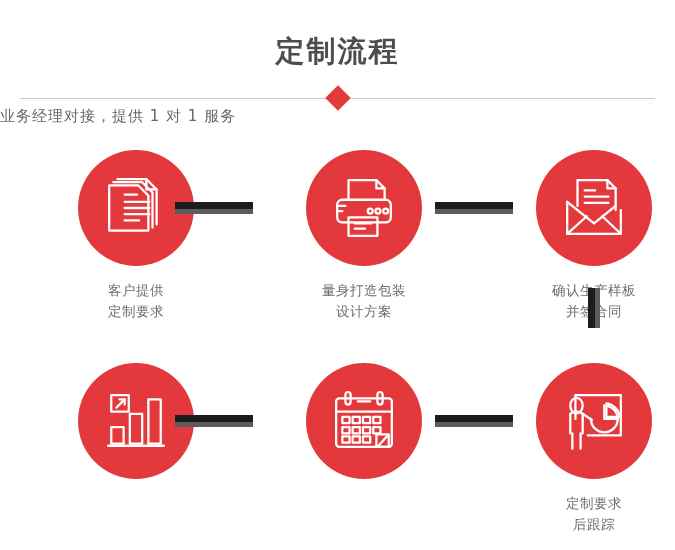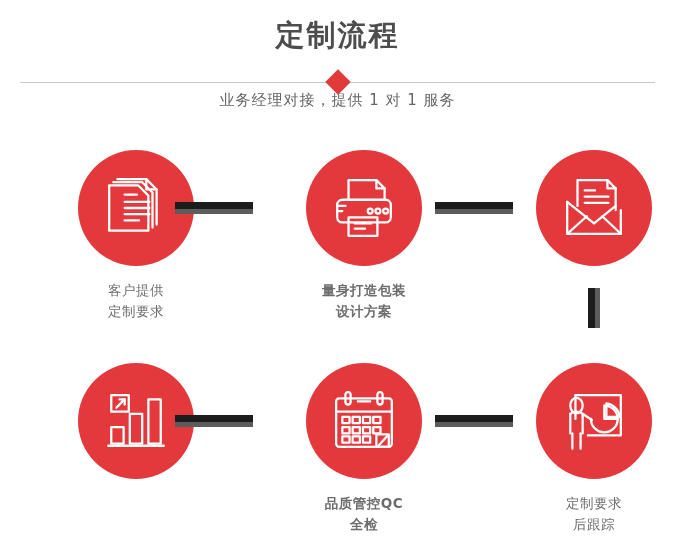--- a/index.html
+++ b/index.html
@@ -12,21 +12,21 @@
     height: 550px;
     position: relative;
     overflow: hidden;
     font-family: "DejaVu Sans", "Liberation Sans", sans-serif;
   }
 
   
   #header {
     position: absolute;
     left: 0;
-    top: 0;
+    top: 16px;
     width: 588px;
     height: 130px;
   }
   #page-title {
     position: absolute;
     left: 0;
     top: 16px;
     width: 675px;
     text-align: center;
     font-size: 29px;
@@ -59,21 +59,20 @@
     margin-left: -9px;
     margin-top: -9px;
     background: #e03a3a;
     transform: rotate(45deg);
   }
   #page-subtitle {
     position: absolute;
     left: 0;
     top: 88px;
     width: 675px;
-    text-align: center;
     font-size: 15px;
     color: #666666;
     letter-spacing: 1px;
     line-height: 24px;
   }
 
   
   #flow {
     position: absolute;
     left: 0;
@@ -108,21 +107,21 @@
     margin-top: 14px;
     font-size: 13.5px;
     color: #6d6d6d;
     line-height: 21px;
     letter-spacing: 0.5px;
     white-space: pre-line;
   }
 
   
   .col-1 { left: 20px; }
-  .col-2 { left: 248px; font-weight: bold; }
+  .col-2 { left: 248px; }
   .col-3 { left: 478px; }
   .row-1 { top: 30px; }
   .row-2 { top: 243px; }
 
   
   .h-connector {
     position: absolute;
     width: 78px;
     height: 12px;
   }
@@ -240,20 +239,22 @@
           <path d="M23 15 H33"></path>
           <path d="M23 21 H46"></path>
           <path d="M23 27 H46"></path>
           <path d="M6 26 V57 H58 V34"></path>
           <path d="M6 26 L32 47 L53 30"></path>
           <path d="M6 57 L25 40"></path>
           <path d="M58 57 L40 40"></path>
         </g>
       </svg>
     </div>
+    <div class="step-label">确认生产样板
+并签合同</div>
   </div>
 
   <div class="step col-1 row-2">
     <div class="step-circle">
       <svg viewBox="0 0 64 64">
         <g fill="none" stroke="#ffffff" stroke-width="2.2" stroke-linejoin="round" stroke-linecap="round">
           <rect x="8" y="7" width="17" height="16"></rect>
           <path d="M13 19 L21 11"></path>
           <path d="M16 11 H21 V16"></path>
           <rect x="8" y="38" width="12" height="16"></rect>
@@ -283,22 +284,20 @@
           <rect x="31" y="38" width="7" height="6"></rect>
           <rect x="41" y="38" width="7" height="6"></rect>
           <rect x="11" y="47" width="7" height="6"></rect>
           <rect x="21" y="47" width="7" height="6"></rect>
           <rect x="31" y="47" width="7" height="6"></rect>
           <rect x="44" y="45" width="12" height="12"></rect>
           <path d="M46 56 L55 46"></path>
         </g>
       </svg>
     </div>
-    <div class="step-label">品质管控QC
-全检</div>
   </div>
 
   <div class="step col-3 row-2">
     <div class="step-circle">
       <svg viewBox="0 0 64 64">
         <g fill="none" stroke="#ffffff" stroke-width="2.2" stroke-linejoin="round" stroke-linecap="round">
           <path d="M14 7 H58 V46 H26"></path>
           <path d="M14 7 V30"></path>
           <ellipse cx="15" cy="17" rx="6" ry="7.5"></ellipse>
           <path d="M9 25 Q15 21 21 25 L30 31"></path>

